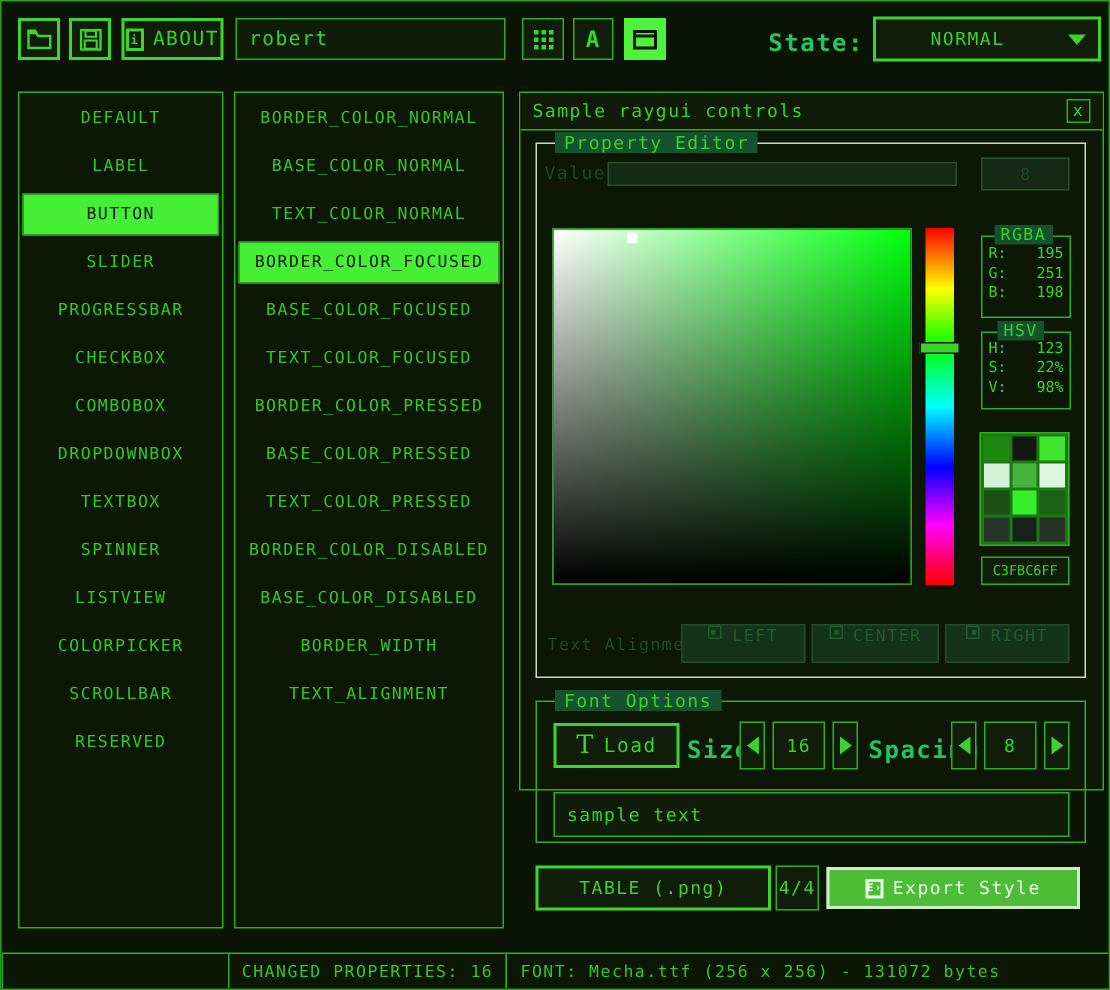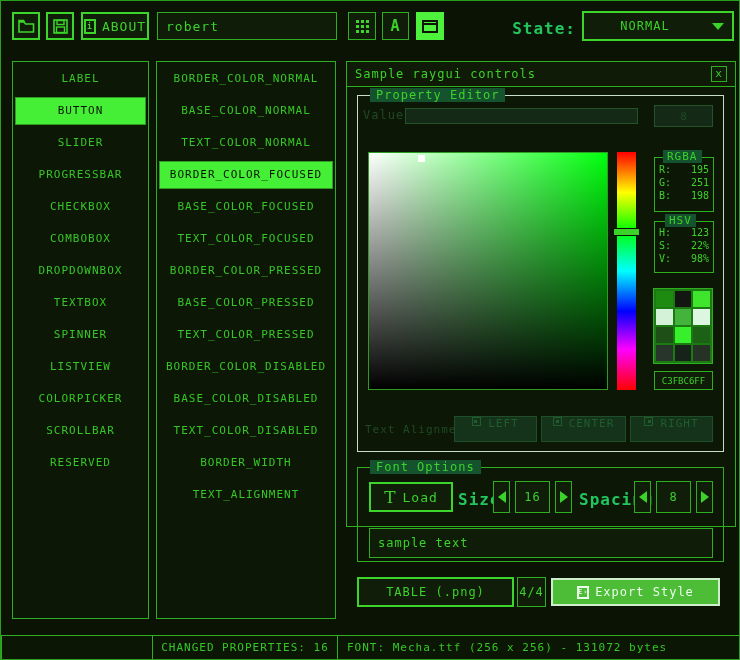--- a/index.html
+++ b/index.html
@@ -150,20 +150,21 @@
         <i></i>
       </span>
   </div>
   <div class="abs lbl" style="left:505px;top:18px;width:70px;text-align:right">State:</div>
   <div class="abs btn" style="left:581px;top:10px;width:152px;height:30px;font-size:12px;justify-content:center">
     <span style="flex:1;text-align:center">NORMAL</span>
     <span class="caret-down" style="margin-right:8px"></span>
   </div>
 
   <div class="abs panel list" style="left:11px;top:60px;width:137px;height:558px">
+      <div class="list-item">DEFAULT</div>
       <div class="list-item">LABEL</div>
       <div class="list-item selected">BUTTON</div>
       <div class="list-item">SLIDER</div>
       <div class="list-item">PROGRESSBAR</div>
       <div class="list-item">CHECKBOX</div>
       <div class="list-item">COMBOBOX</div>
       <div class="list-item">DROPDOWNBOX</div>
       <div class="list-item">TEXTBOX</div>
       <div class="list-item">SPINNER</div>
       <div class="list-item">LISTVIEW</div>
@@ -177,21 +178,20 @@
       <div class="list-item">BASE_COLOR_NORMAL</div>
       <div class="list-item">TEXT_COLOR_NORMAL</div>
       <div class="list-item selected">BORDER_COLOR_FOCUSED</div>
       <div class="list-item">BASE_COLOR_FOCUSED</div>
       <div class="list-item">TEXT_COLOR_FOCUSED</div>
       <div class="list-item">BORDER_COLOR_PRESSED</div>
       <div class="list-item">BASE_COLOR_PRESSED</div>
       <div class="list-item">TEXT_COLOR_PRESSED</div>
       <div class="list-item">BORDER_COLOR_DISABLED</div>
       <div class="list-item">BASE_COLOR_DISABLED</div>
-      <div class="list-item">TEXT_COLOR_DISABLED</div>
       <div class="list-item">BORDER_WIDTH</div>
       <div class="list-item">TEXT_ALIGNMENT</div>
     </div>
 
   <div class="abs window" style="left:345px;top:60px;width:390px;height:466px">
     <div class="titlebar">
       <span style="flex:1">Sample raygui controls</span>
       <span class="closebtn">
         <span>x</span>
       </span>

